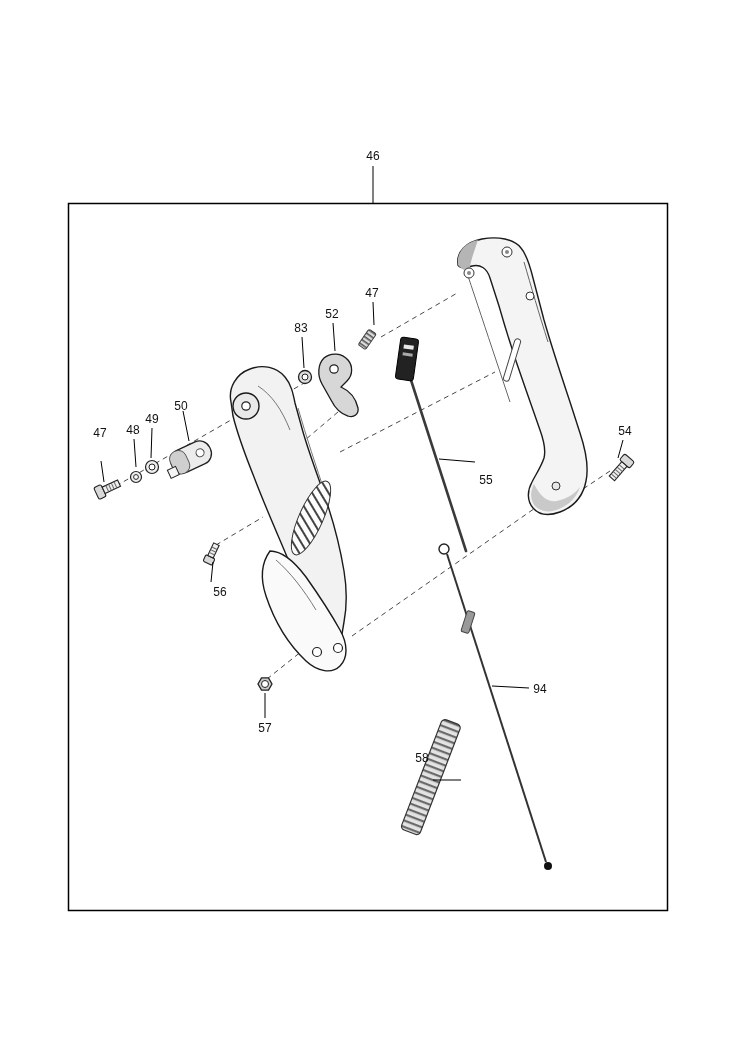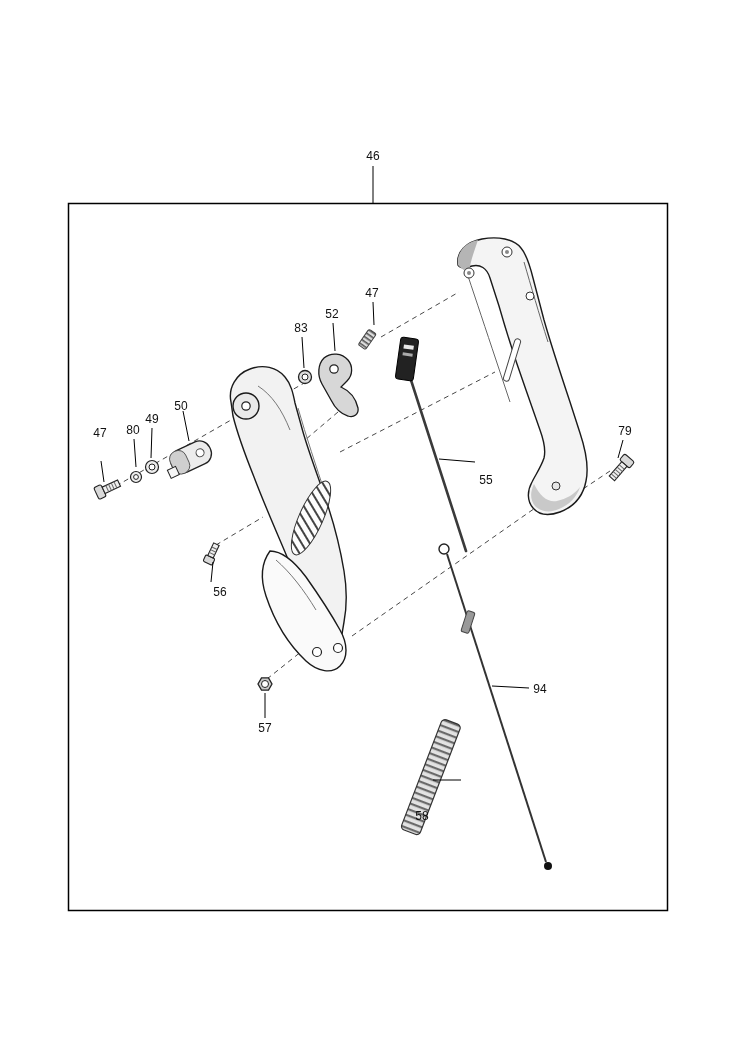--- a/index.html
+++ b/index.html
@@ -198,26 +198,26 @@
       <line x1="475" y1="462" x2="439" y2="459"></line>
       <line x1="211" y1="582" x2="213" y2="562"></line>
       <line x1="265" y1="718" x2="265" y2="693"></line>
       <line x1="433" y1="780" x2="461" y2="780"></line>
       <line x1="529" y1="688" x2="492" y2="686"></line>
     </g>
   </svg>
 
   <div class="callout" style="left:373px; top:156px">46</div>
   <div class="callout" style="left:100px; top:433px">47</div>
-  <div class="callout" style="left:133px; top:430px">80</div>
+  <div class="callout" style="left:133px; top:430px">48</div>
   <div class="callout" style="left:152px; top:419px">49</div>
   <div class="callout" style="left:181px; top:406px">50</div>
   <div class="callout" style="left:301px; top:328px">83</div>
   <div class="callout" style="left:332px; top:314px">52</div>
   <div class="callout" style="left:372px; top:293px">47</div>
-  <div class="callout" style="left:625px; top:431px">79</div>
+  <div class="callout" style="left:625px; top:431px">54</div>
   <div class="callout" style="left:486px; top:480px">55</div>
   <div class="callout" style="left:220px; top:592px">56</div>
   <div class="callout" style="left:265px; top:728px">57</div>
-  <div class="callout" style="left:422px; top:816px">58</div>
+  <div class="callout" style="left:422px; top:758px">58</div>
   <div class="callout" style="left:540px; top:689px">94</div>
 
 </div>
 
 </body></html>

